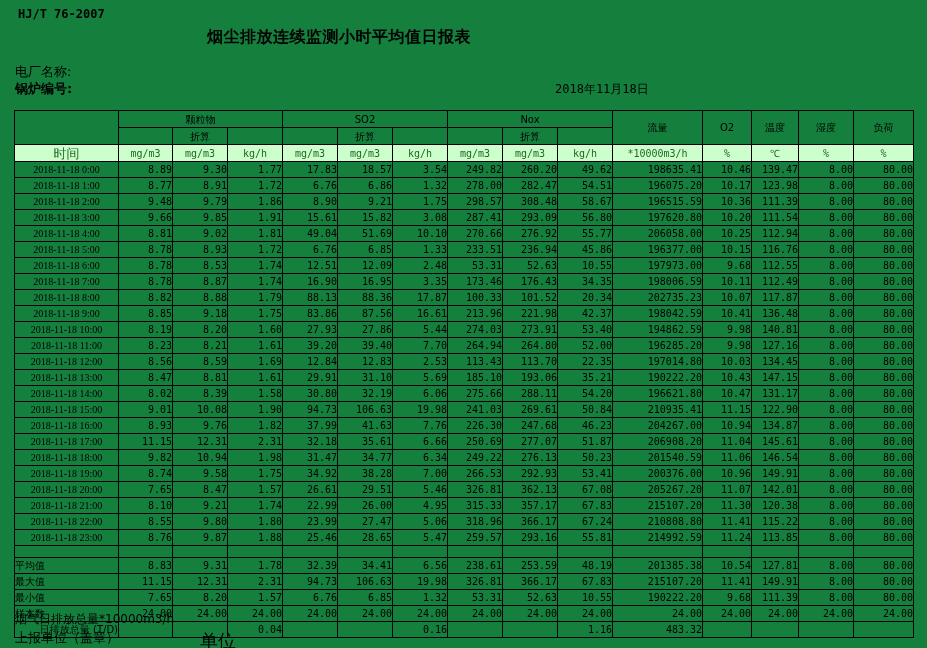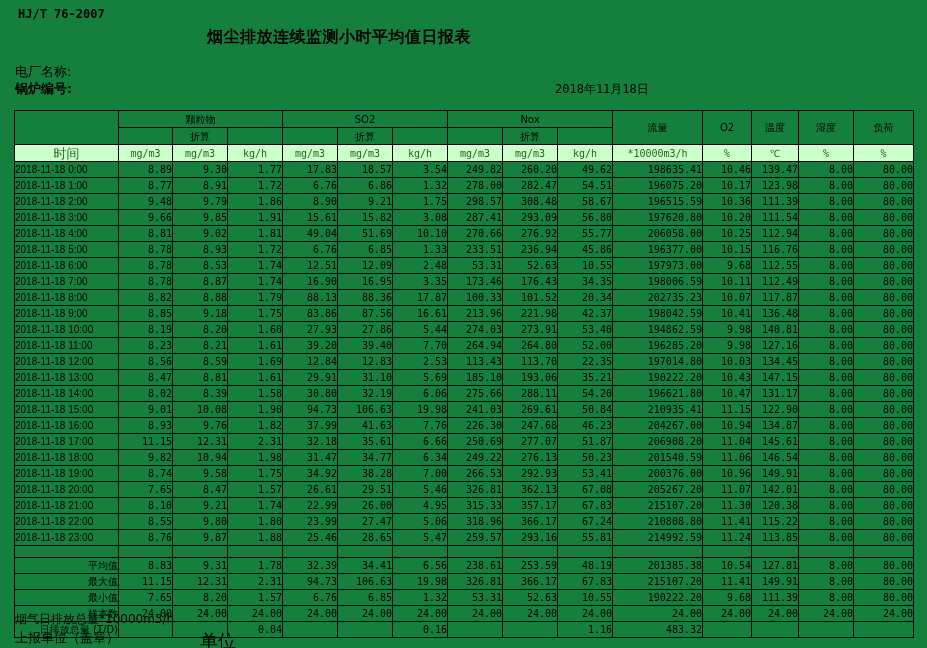--- a/index.html
+++ b/index.html
@@ -28,26 +28,26 @@
     font-size:10px; line-height:13px;
     white-space:nowrap; overflow:hidden;
   }
   thead td { text-align:center; font-size:12px; }
   tr.h1 td, tr.h2 td { height:16px; }
   tr.unit-row td {
     background:#ccffcc; color:#226622; height:16px;
     font-family:"DejaVu Sans Mono", monospace; font-size:10px; text-align:center;
   }
   tr.unit-row td.time-hdr { font-family:"DejaVu Sans", sans-serif; font-size:13px; }
-  td.time  { text-align:left; font-family:Liberation Sans, sans-serif; }
+  td.time  { text-align:center; font-family:Liberation Serif, serif; }
   td.num   { text-align:right; padding-right:11px; font-family:"DejaVu Sans Mono", monospace; }
   td.flow  { padding-right:9px; }
   td.load  { padding-right:8px; }
   tr.spacer td { height:11px; }
-  td.slabel { text-align:right; padding-right:3px; font-size:12px; }
+  td.slabel { text-align:left; padding-right:3px; font-size:12px; }
   td.total  { text-align:right; padding-left:2px; font-size:12px; }
 
   .footer-flue   { position:absolute; left:15px; top:611px; font-size:12px; }
   .footer-report { position:absolute; left:15px; top:629px; font-size:13px; }
   .footer-unit   { position:absolute; left:200px; top:629px; font-size:18px; }
 </style>
 </head>
 <body>
 
 <div id="page">

